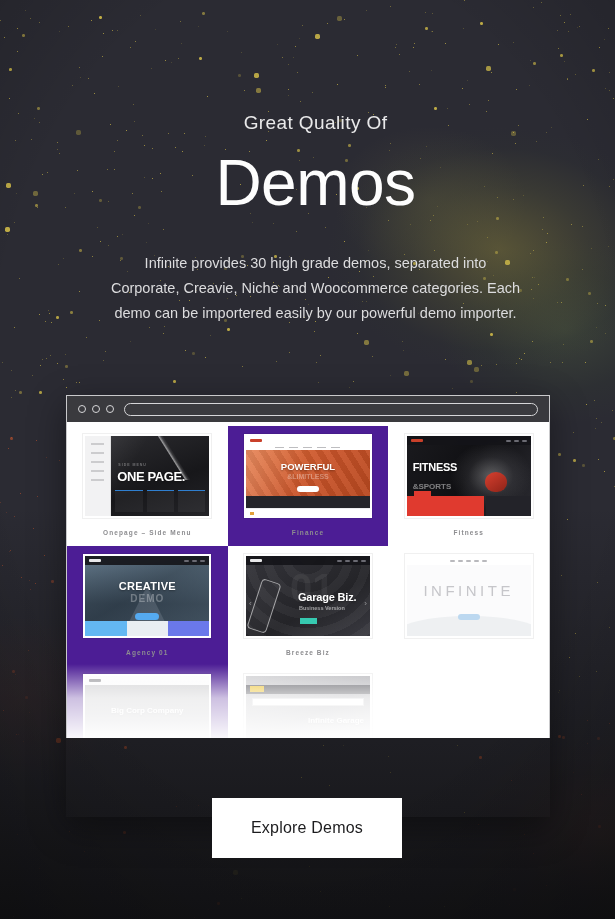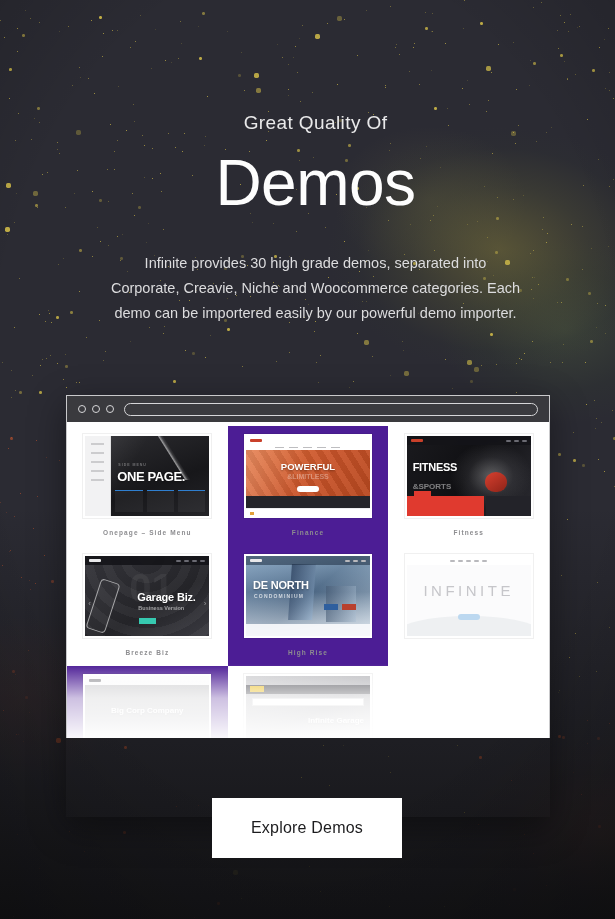--- a/index.html
+++ b/index.html
@@ -469,20 +469,42 @@
             <div class="glove"></div>
             <div class="tb-title" style="left:6px; top:26px; font-size:11px; letter-spacing:-0.3px;">FITNESS</div>
             <div class="tb-sub" style="left:6px; top:39px; font-size:8px; color:rgba(255,255,255,0.45);margin-top:8px;">&amp;SPORTS</div>
             <div class="cta"></div>
             <div class="redbar"></div>
             <div class="darkbar"></div>
           </div>
           <div class="demo-caption">Fitness</div>
         </div>
 
+        <div class="demo-cell tint">
+          <div class="thumb" id="art-creative">
+            <div class="tb-topbar dark">
+              <span class="tb-logo" style="background:#e8e8ea"></span>
+              <span class="tb-dots">
+                  <b></b>
+                  <b></b>
+                  <b></b>
+                </span>
+            </div>
+            <div class="road"></div>
+            <div class="tb-title" style="left:0; right:0; top:25px; text-align:center; font-size:11px; letter-spacing:0.3px;">CREATIVE</div>
+            <div class="tb-sub" style="left:0; right:0; top:38px; text-align:center; font-size:10px; letter-spacing:1px; color:rgba(255,255,255,0.30);">DEMO</div>
+            <div class="pill"></div>
+            <div class="foot3">
+              <div style="background:#63b7f2"></div>
+                <div style="background:#e9eef2"></div>
+                <div style="background:#6a78ea"></div>
+            </div>
+          </div>
+          <div class="demo-caption">Agency 01</div>
+        </div>
 
         <div class="demo-cell">
           <div class="thumb" id="art-breeze">
             <div class="tb-topbar dark">
               <span class="tb-logo" style="background:#e8e8ea"></span>
               <span class="tb-dots">
                   <b></b>
                   <b></b>
                   <b></b>
                   <b></b>
@@ -492,40 +514,20 @@
             <div class="phone"></div>
             <div class="arrow" style="left:3px;">‹</div>
             <div class="arrow" style="right:3px;">›</div>
             <div class="tb-title" style="left:52px; top:36px; font-size:11px; letter-spacing:-0.2px;">Garage Biz.</div>
             <div class="tb-sub" style="left:53px; top:50px; font-size:5.5px; color:rgba(255,255,255,0.55);">Business Version</div>
             <div class="teal"></div>
           </div>
           <div class="demo-caption">Breeze Biz</div>
         </div>
 
-        <div class="demo-cell tint">
-          <div class="thumb" id="art-highrise">
-            <div class="tower"></div>
-            <div class="tower2"></div>
-            <div class="tb-topbar" style="background:rgba(30,45,65,0.55)">
-              <span class="tb-logo" style="background:#e8e8ea"></span>
-              <span class="tb-dots">
-                  <b></b>
-                  <b></b>
-                  <b></b>
-                </span>
-            </div>
-            <div class="tb-title" style="left:7px; top:24px; font-size:11px; letter-spacing:-0.2px;">DE NORTH</div>
-            <div class="tb-sub" style="left:8px; top:38px; font-size:5px; letter-spacing:1.2px; color:rgba(255,255,255,0.70);">CONDOMINIUM</div>
-            <div class="badge1"></div>
-            <div class="badge2"></div>
-            <div class="footbar"></div>
-          </div>
-          <div class="demo-caption">High Rise</div>
-        </div>
 
         <div class="demo-cell">
           <div class="thumb" id="art-infinite">
             <div class="tb-topbar">
               <span class="tb-dots" style="margin:0 auto">
                   <b></b>
                   <b></b>
                   <b></b>
                   <b></b>
                   <b></b>

